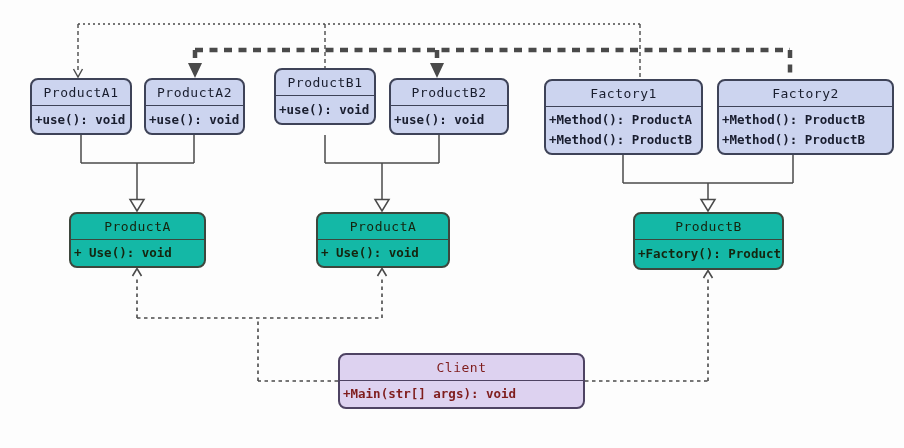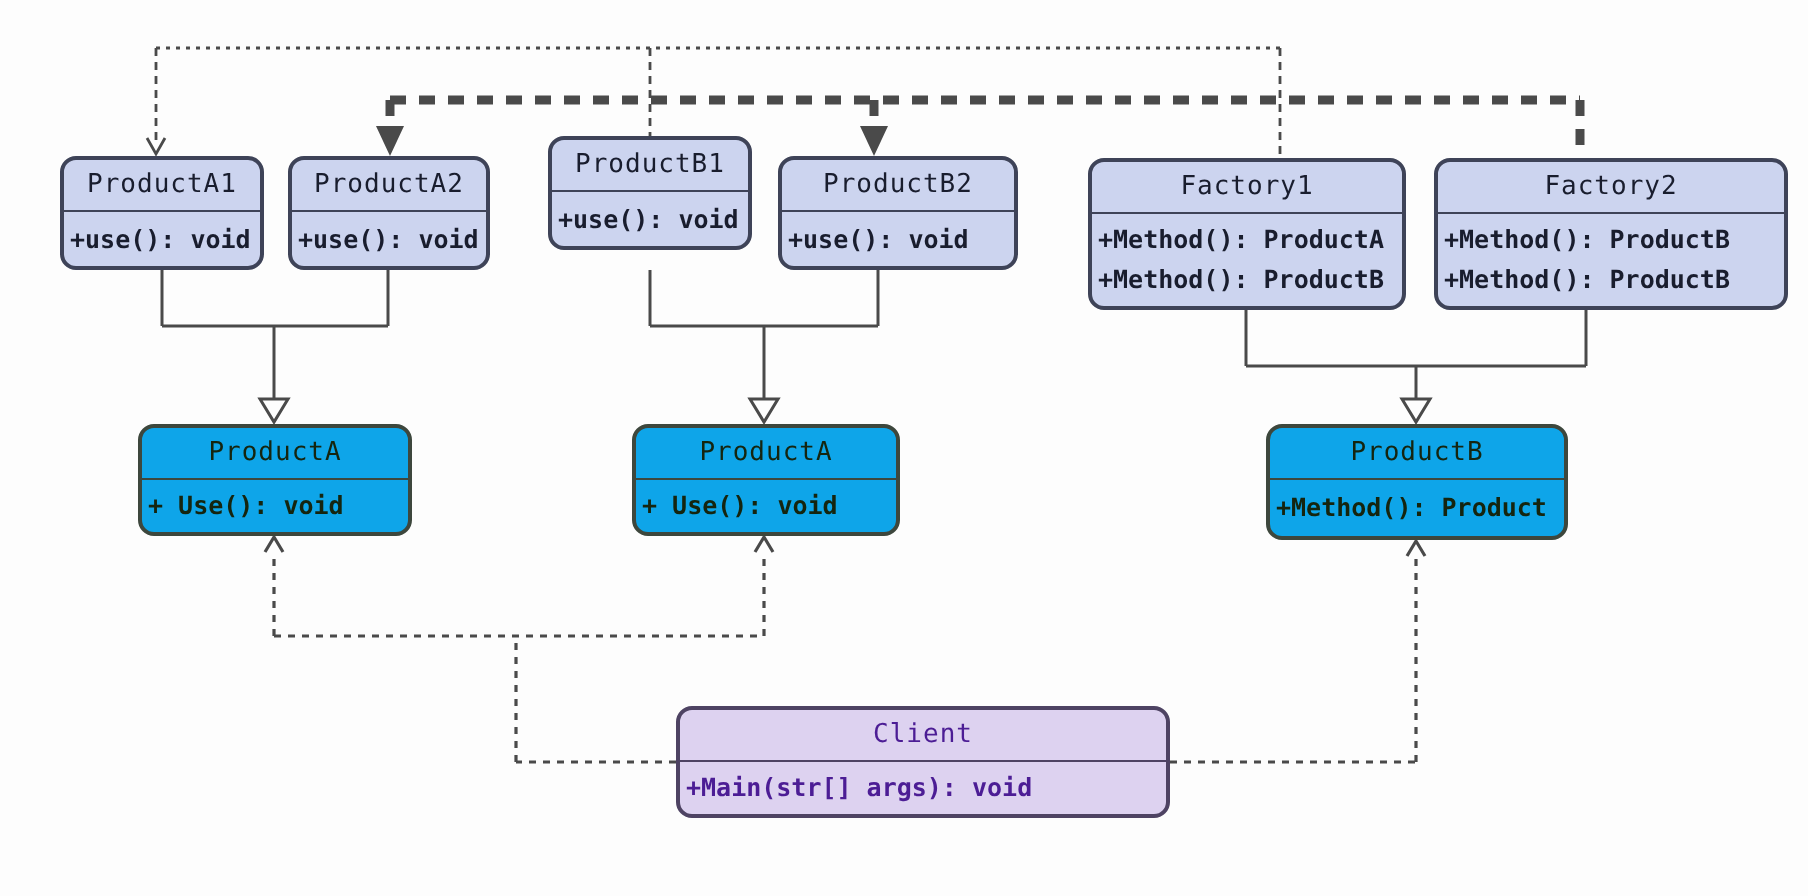--- a/index.html
+++ b/index.html
@@ -23,22 +23,22 @@
     position:absolute;
     box-sizing:border-box;
     border:2px solid #41465a;
     border-radius:8px;
     display:flex;
     flex-direction:column;
     color:#191d2e;
     overflow:hidden;
   }
   .uml-box.blue{  background:#ccd4ef; border-color:#3e4358;}
-  .uml-box.green{ background:#0ea5e9; border-color:#3d473d; color:#15250f;}
-  .uml-box.purple{background:#ddd2f0; border-color:#4e4363; color:#4c1d95;}
+  .uml-box.green{ background:#14b8a6; border-color:#3d473d; color:#15250f;}
+  .uml-box.purple{background:#ddd2f0; border-color:#4e4363; color:#7f1d1d;}
   .uml-title{
     flex:0 0 auto;
     height:25px;
     display:flex;
     align-items:center;
     justify-content:center;
     font-size:13px;
     border-bottom:1.8px solid #3e4358;
     letter-spacing:0.5px;
   }
@@ -178,21 +178,21 @@
   <div class="uml-box green" style="left:316px;top:212px;width:134px;height:56px">
     <div class="uml-title">ProductA</div>
     <div class="uml-members">
       <div class="uml-member">+ Use(): void</div>
     </div>
   </div>
 
   <div class="uml-box green" style="left:633px;top:212px;width:151px;height:58px">
     <div class="uml-title">ProductB</div>
     <div class="uml-members">
-      <div class="uml-member">+Method(): Product</div>
+      <div class="uml-member">+Factory(): Product</div>
     </div>
   </div>
 
   <div class="uml-box purple" style="left:338px;top:353px;width:247px;height:56px">
     <div class="uml-title">Client</div>
     <div class="uml-members">
       <div class="uml-member">+Main(str[] args): void</div>
     </div>
   </div>
 

